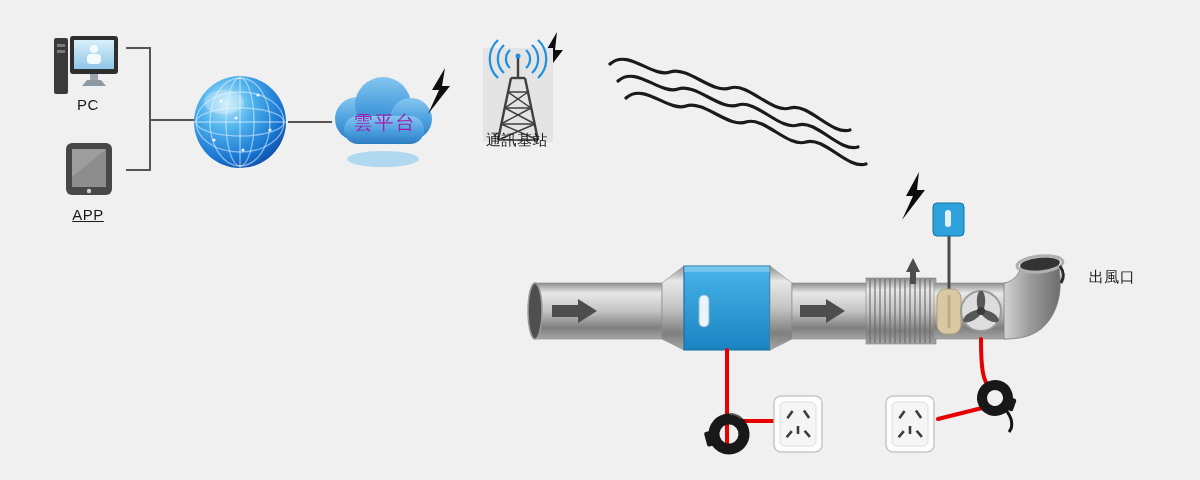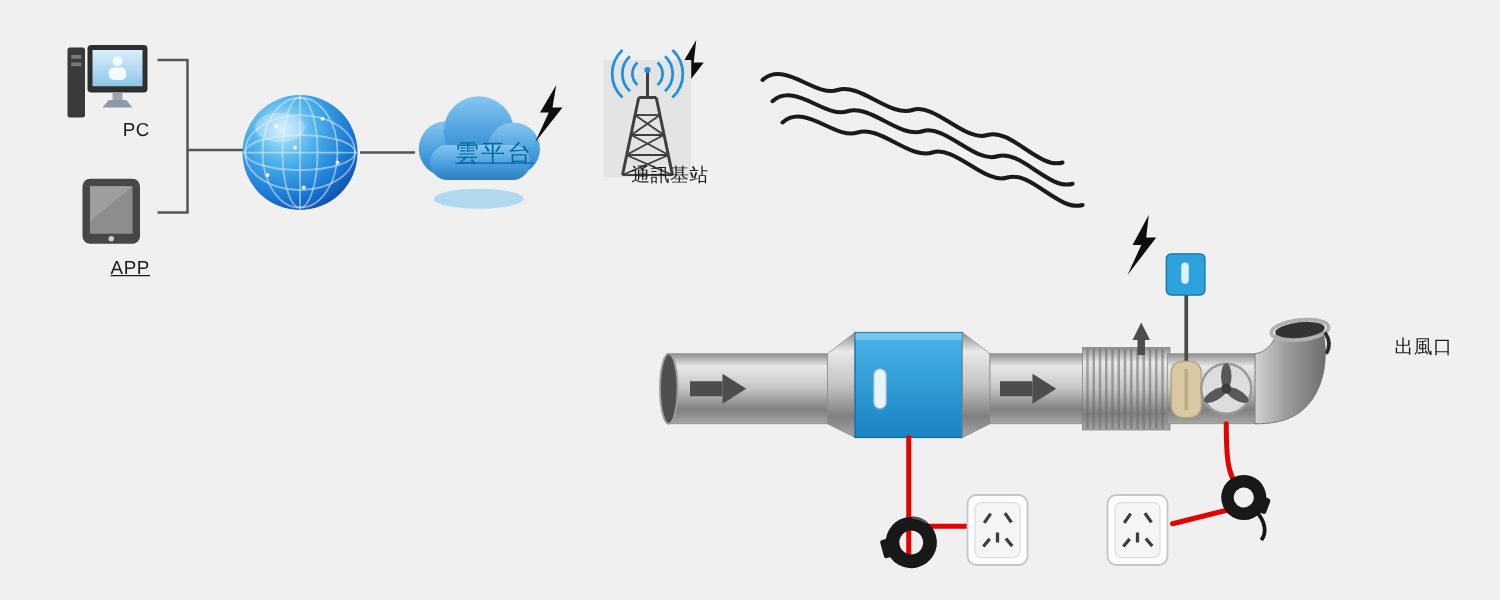--- a/index.html
+++ b/index.html
@@ -7,29 +7,28 @@
     width:1200px;height:480px;overflow:hidden;
     background:#f0f0f0;
     font-family:"Liberation Sans", sans-serif;
   }
   .canvas{position:relative;width:1200px;height:480px;}
   .canvas > svg{position:absolute;left:0;top:0;}
   .label{
     position:absolute;
     color:#1a1a1a;
     font-size:15px;
-    text-align:right;
+    text-align:center;
     letter-spacing:.5px;
     user-select:none;
   }
   .label.cloud-text{
-    color:#0369a1;
+    color:#a21caf;
     font-size:19px;
     letter-spacing:2px;
-    text-decoration:underline;
   }
 </style>
 </head>
 <body>
 
 <div class="canvas">
 
 <svg width="1200" height="480" viewBox="0 0 1200 480" xmlns="http://www.w3.org/2000/svg">
   <defs>
     <radialGradient id="globeG" cx="35%" cy="30%" r="80%">

